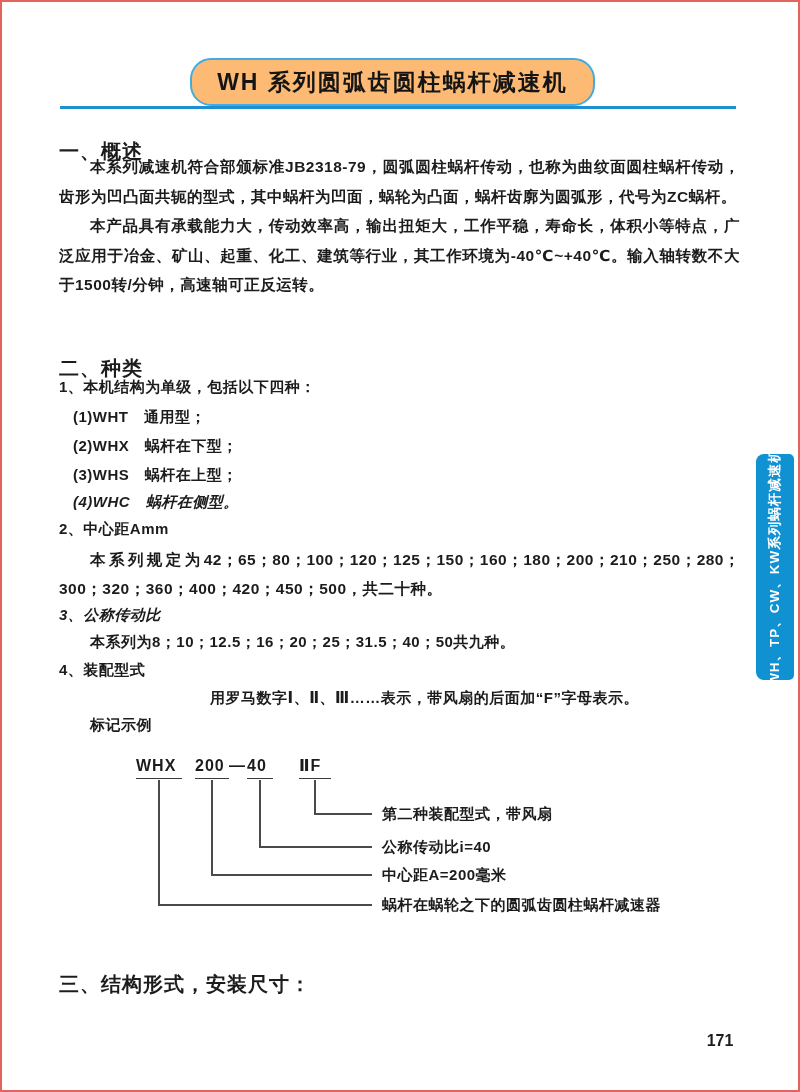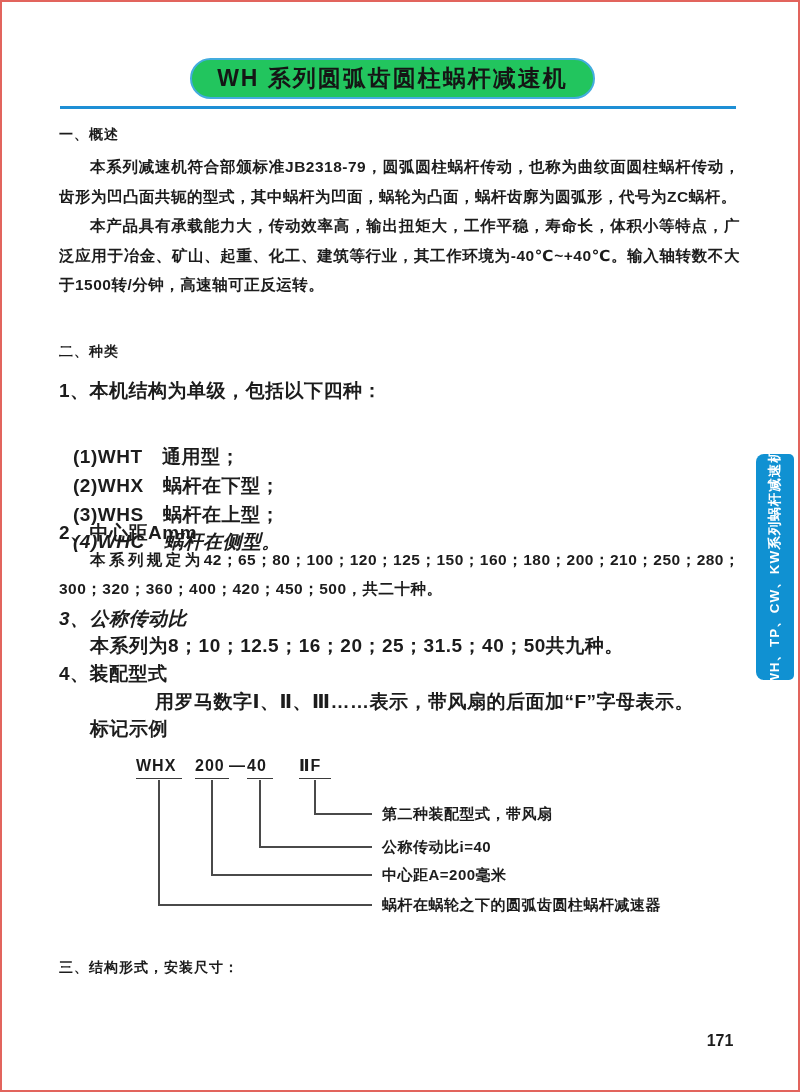--- a/index.html
+++ b/index.html
@@ -7,47 +7,47 @@
   .page {
     position:relative;
     width:800px; height:1092px;
     background:#ffffff;
     border:2px solid #e2645d;
     font-family:"Liberation Sans","DejaVu Sans",sans-serif;
     color:#1c1c1c;
     overflow:hidden;
   }
   .title-box {
-    position:absolute; left:188px; top:56px; width:405px; height:41px;
-    background:#22c55e;
+    position:absolute; left:188px; top:56px; width:405px; height:48px;
+    background:#fdba74;
     border:2px solid #43acde;
     border-radius:21px;
     display:flex; align-items:center; justify-content:center;
     font-size:23px; font-weight:700; letter-spacing:2px; color:#151515;
   }
   .title-rule {
     position:absolute; left:58px; top:104px; width:676px; height:3px;
     background:#1e8fd5;
   }
   .h2 {
     position:absolute; left:57px;
-    font-size:14px; font-weight:700; letter-spacing:1px;
+    font-size:20px; font-weight:700; letter-spacing:1px;margin-top:12px;
   }
   .body-block {
     position:absolute; left:57px; width:681px;
     font-size:15.5px; font-weight:600; line-height:29.5px;
     text-align:justify; letter-spacing:0.5px;
   }
   .body-block p { text-indent:2em; }
   .line {
     position:absolute; left:57px; width:700px;
-    font-size:19px; font-weight:600; letter-spacing:0.5px;
+    font-size:15px; font-weight:600; letter-spacing:0.5px;
     white-space:nowrap;
   }
-  .indent1 { padding-left:14px;margin-top:36px; }
+  .indent1 { padding-left:14px; }
   .indent2 { padding-left:31px; }
   .num-block {
     position:absolute; left:57px; width:681px;
     font-size:15.5px; font-weight:600; line-height:29px;
     text-align:justify; letter-spacing:0.5px;
   }
   .num-block p { text-indent:2em; }
   
   .diagram { position:absolute; left:0; top:750px; width:800px; height:175px; }
   .tok {

